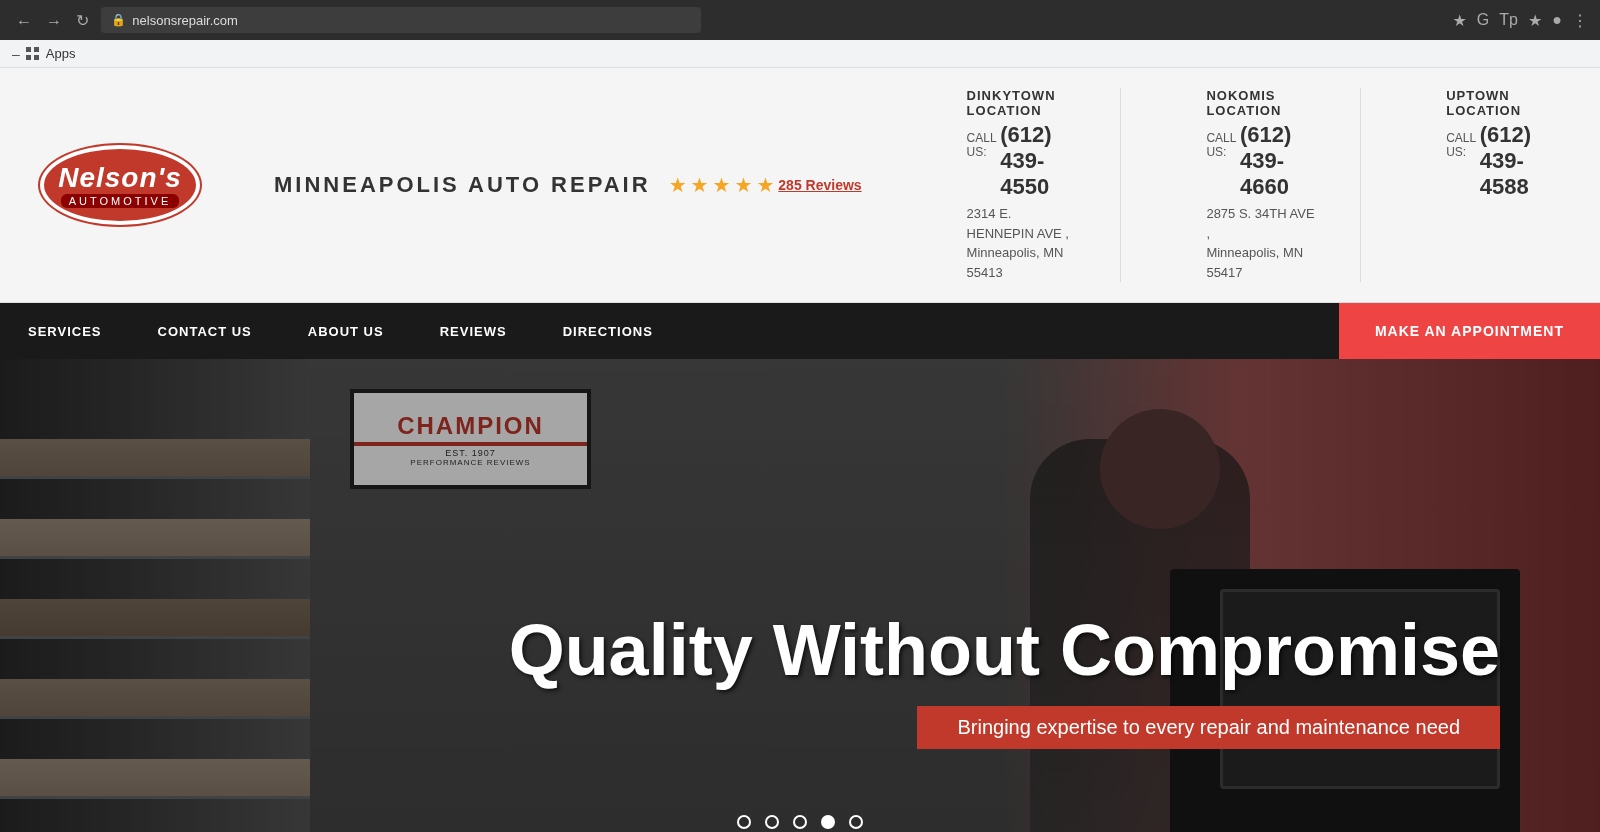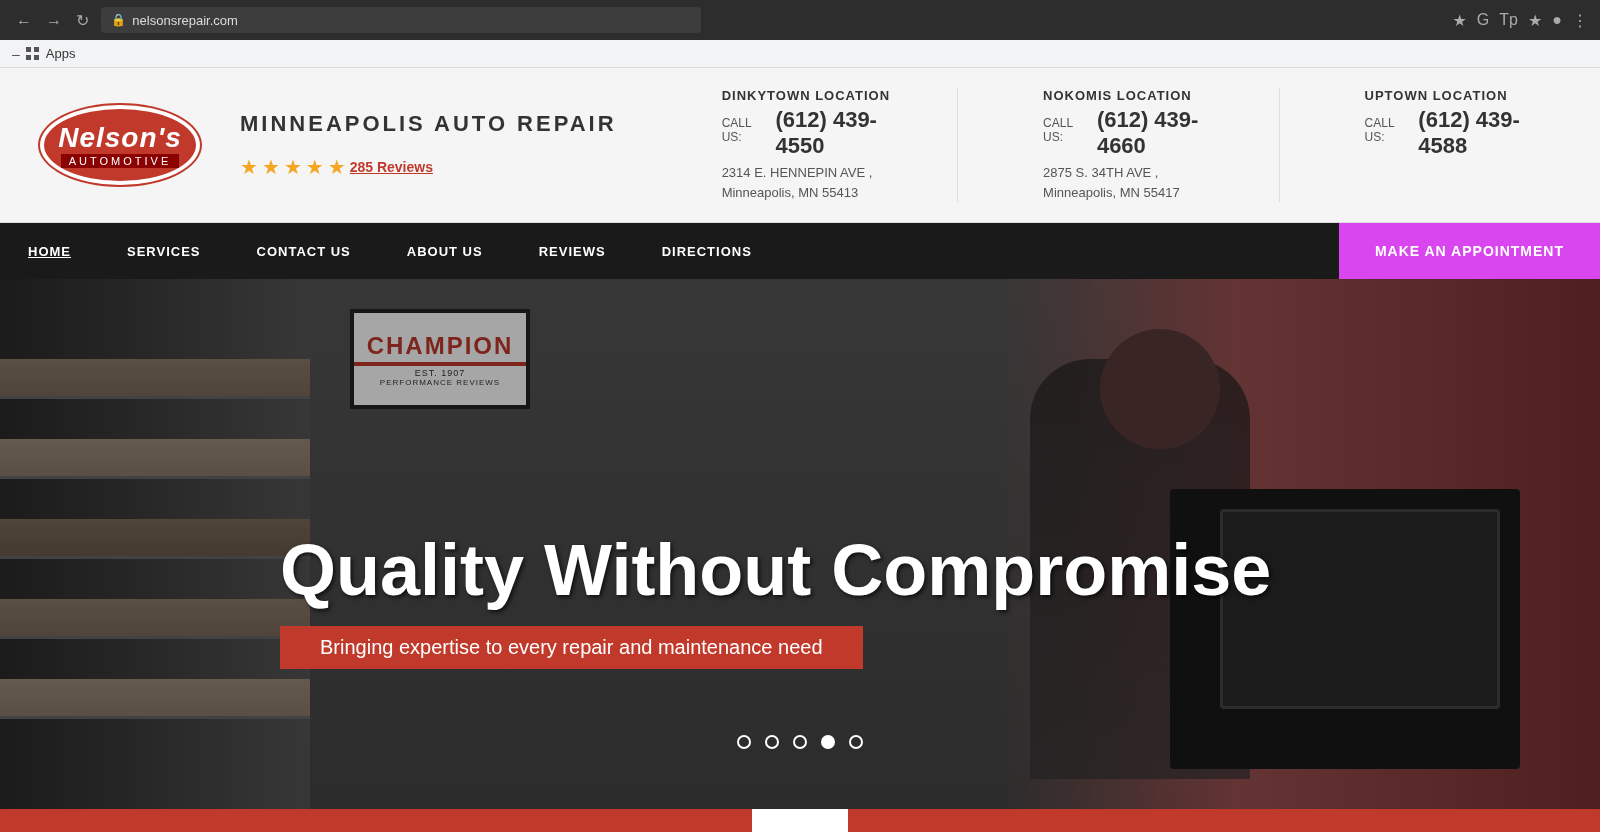--- a/index.html
+++ b/index.html
@@ -98,27 +98,28 @@
       font-style: italic;
       letter-spacing: 1px;
     }
     .logo-automotive {
       font-size: 11px;
       color: #fff;
       letter-spacing: 3px;
       text-transform: uppercase;
       background: #8b0000;
       padding: 1px 8px;
-      border-radius: 0;
+      border-radius: 6px;
     }
     .header-brand {
       display: flex;
-      flex-direction: column;
+      flex-direction: row;
       gap: 18px;
       flex-shrink: 0;
+      margin-left: 34px;
     }
     .brand-title {
       font-size: 22px;
       font-weight: bold;
       letter-spacing: 3px;
       color: #333;
       text-transform: uppercase;
     }
     .brand-stars {
       display: flex;
@@ -193,21 +194,21 @@
       height: 100%;
       display: flex;
       align-items: center;
       cursor: pointer;
       white-space: nowrap;
     }
     .nav-item.active {
       text-decoration: underline;
     }
     .nav-cta {
-      background: #d946ef;
+      background: #ef4444;
       color: #fff;
       font-size: 14px;
       font-weight: bold;
       letter-spacing: 1px;
       text-transform: uppercase;
       padding: 0 36px;
       height: 100%;
       display: flex;
       align-items: center;
       cursor: pointer;
@@ -235,21 +236,21 @@
       position: absolute;
       top: 0; left: 0;
       width: 100%; height: 100%;
       background: rgba(0,0,0,0.35);
     }
     .hero-content {
       position: absolute;
       bottom: 140px;
       left: 280px;
       right: 100px;
-      text-align: left;
+      text-align: right;
     }
     .hero-title {
       font-size: 72px;
       font-weight: bold;
       color: #fff;
       text-shadow: 2px 2px 4px rgba(0,0,0,0.7);
       line-height: 1.1;
       margin-bottom: 16px;
     }
     .hero-subtitle-bar {
@@ -313,21 +314,21 @@
       left: 0;
       width: 310px;
       height: 40px;
       border-bottom: 3px solid #666;
       background: linear-gradient(180deg, #5a4a3a 0%, #6a5a4a 100%);
     }
     .champion-sign {
       position: absolute;
       top: 30px;
       left: 350px;
-      width: 180px;
+      width: 241px;
       height: 100px;
       background: #fff;
       border: 4px solid #222;
       display: flex;
       flex-direction: column;
       align-items: center;
       justify-content: center;
     }
     .champion-text {
       font-size: 24px;
@@ -432,21 +433,20 @@
       <div style="display:flex;align-items:baseline;gap:4px;">
         <span class="location-call-label">CALL US:</span>
         <span class="location-phone">(612) 439-4588</span>
       </div>
     </div>
   </div>
 </div>
 
 <nav class="site-nav">
   <div class="nav-items">
-    <div class="nav-item active">HOME</div>
     <div class="nav-item">SERVICES</div>
     <div class="nav-item">CONTACT US</div>
     <div class="nav-item">ABOUT US</div>
     <div class="nav-item">REVIEWS</div>
     <div class="nav-item">DIRECTIONS</div>
   </div>
   <div class="nav-cta">MAKE AN APPOINTMENT</div>
 </nav>
 
 <div class="hero-section">

